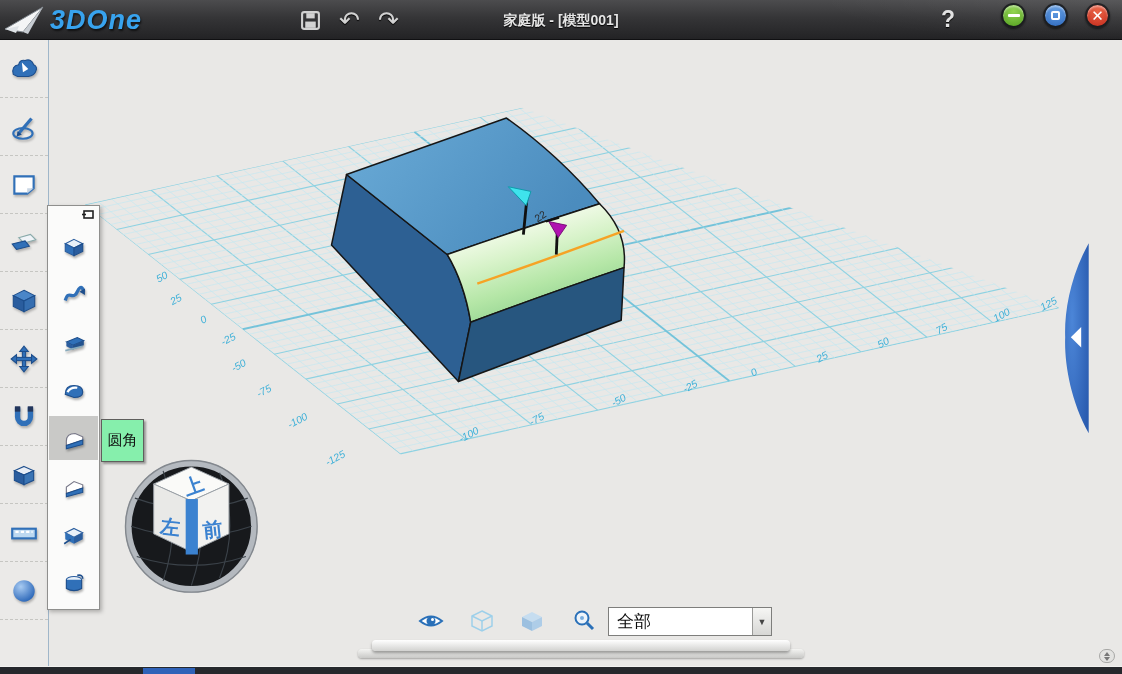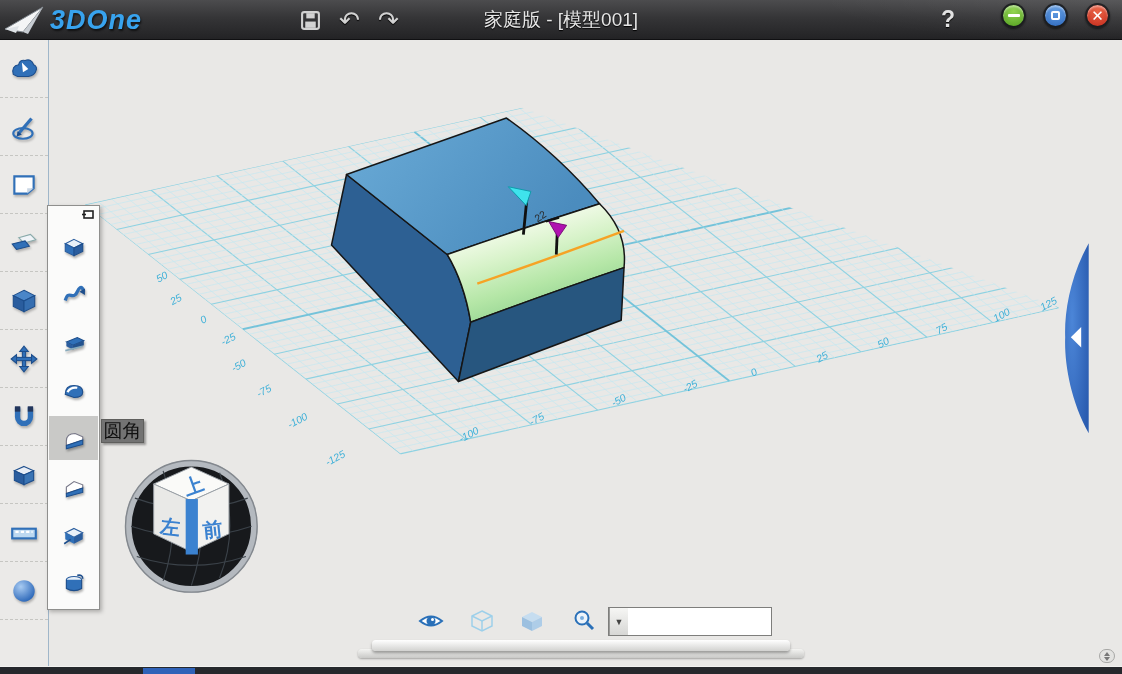--- a/index.html
+++ b/index.html
@@ -11,21 +11,21 @@
     background:linear-gradient(#4c4c4e 0%,#353537 45%,#232325 100%);
     border-bottom:1px solid #101012;z-index:50;}
   .titlebar:after{content:"";position:absolute;right:0;top:0;width:420px;height:40px;
     background:radial-gradient(120% 180% at 100% 0%,rgba(255,255,255,.07),transparent 60%);}
   .logo{position:absolute;left:4px;top:2px;display:flex;align-items:center;height:36px;}
   .logo-text{font-size:27px;font-weight:bold;font-style:italic;color:#38a3ee;
     text-shadow:1px 2px 2px rgba(0,0,0,.6);letter-spacing:1px;margin-left:4px;}
   .tb-icons{position:absolute;left:300px;top:0;height:40px;display:flex;align-items:center;gap:18px;}
   .tb-btn{color:#d2d2d2;font-size:25px;line-height:40px;cursor:default;text-shadow:0 1px 1px #000;}
   .doc-title{position:absolute;left:50%;top:0;transform:translateX(-50%);line-height:40px;
-    color:#e6e6e6;font-size:19px;text-shadow:0 1px 1px #000;white-space:nowrap;}
+    color:#e6e6e6;font-size:14px;text-shadow:0 1px 1px #000;white-space:nowrap;font-weight:bold;}
   .help-btn{position:absolute;left:936px;top:0;width:24px;text-align:center;line-height:38px;
     color:#e2e2e2;font-size:23px;font-weight:bold;text-shadow:0 1px 1px #000;}
   .win-btns{position:absolute;right:12px;top:3px;display:flex;gap:17px;}
   .win-btn{width:25px;height:25px;border-radius:50%;border:2px solid #141619;display:flex;
     align-items:center;justify-content:center;color:#fff;font-weight:bold;
     box-shadow:inset 0 2px 2px rgba(255,255,255,.45), 0 1px 2px rgba(0,0,0,.6);}
   .win-min{background:radial-gradient(circle at 50% 30%,#8ed34c,#4f9c1b);}
   .win-max{background:radial-gradient(circle at 50% 30%,#5c9ae2,#2763ba);}
   .win-close{background:radial-gradient(circle at 50% 30%,#ea5c3c,#c22517);}
   .win-min .glyph{width:12px;height:3px;background:#fff;border-radius:1px;}
@@ -41,23 +41,23 @@
 
   
   .flyout{position:absolute;left:47px;top:205px;width:53px;height:405px;background:#fbfbfa;
     border:1px solid #8f8f8d;box-shadow:2px 2px 4px rgba(0,0,0,.25);z-index:45;}
   .flyout-pin{position:absolute;right:5px;top:4px;width:12px;height:11px;}
   .flyout-hl{position:absolute;left:1px;right:1px;top:210px;height:44px;background:#c9c9c7;}
   .fly-tool{position:absolute;left:50%;transform:translateX(-50%);width:26px;height:26px;
     display:flex;align-items:center;justify-content:center;}
   .fly-tool svg{filter:drop-shadow(1px 2px 1px rgba(0,0,0,.3));}
 
-  .tooltip{position:absolute;left:101px;top:419px;width:43px;height:24px;background:#737373;
+  .tooltip{position:absolute;left:101px;top:419px;width:43px;height:43px;background:#86efac;
     border:1px solid #5f5f5d;box-shadow:2px 2px 2px rgba(0,0,0,.35);z-index:60;
-    font-size:19px;color:#111;display:flex;align-items:center;justify-content:center;}
+    font-size:15px;color:#111;display:flex;align-items:center;justify-content:center;}
 
   
   .viewport{position:absolute;left:0;top:40px;z-index:10;}
   .g-minor{stroke:#c5e8f1;stroke-width:.7;}
   .g-major{stroke:#8ed2e2;stroke-width:1.1;}
   .g-axis{stroke:#74c3da;stroke-width:1.8;}
   .g-label{font-size:11px;font-style:italic;fill:#3fb0d8;}
   .model-edge{stroke:#161616;stroke-width:1.6;stroke-linejoin:round;}
   .vc-label{font-size:21px;font-weight:bold;fill:#3b82d0;}
 
@@ -480,20 +480,21 @@
       <polygon points="3,9 13,14 13,23 3,18" fill="#9cc0e0"></polygon>
       <polygon points="13,14 23,9 23,18 13,23" fill="#aecde8"></polygon>
     </svg>
     <svg class="b-icon" style="left:571px" viewBox="0 0 26 26">
       <circle cx="11" cy="10" r="6.5" fill="#eef4fa" stroke="#2a70b8" stroke-width="2"></circle>
       <line x1="16" y1="15" x2="22" y2="21" stroke="#2a70b8" stroke-width="3"></line>
       <circle cx="11" cy="10" r="2" fill="#7aaede"></circle>
     </svg>
 
     <div class="dropdown">
+      <span class="dropdown-value">全部</span>
       <span class="dropdown-btn">▼</span>
     </div>
     <div class="tray1"></div>
     <div class="tray2"></div>
   </div>
 
   <div class="spinner">
     <span class="spin-up"></span>
     <span class="spin-dn"></span>
   </div>

